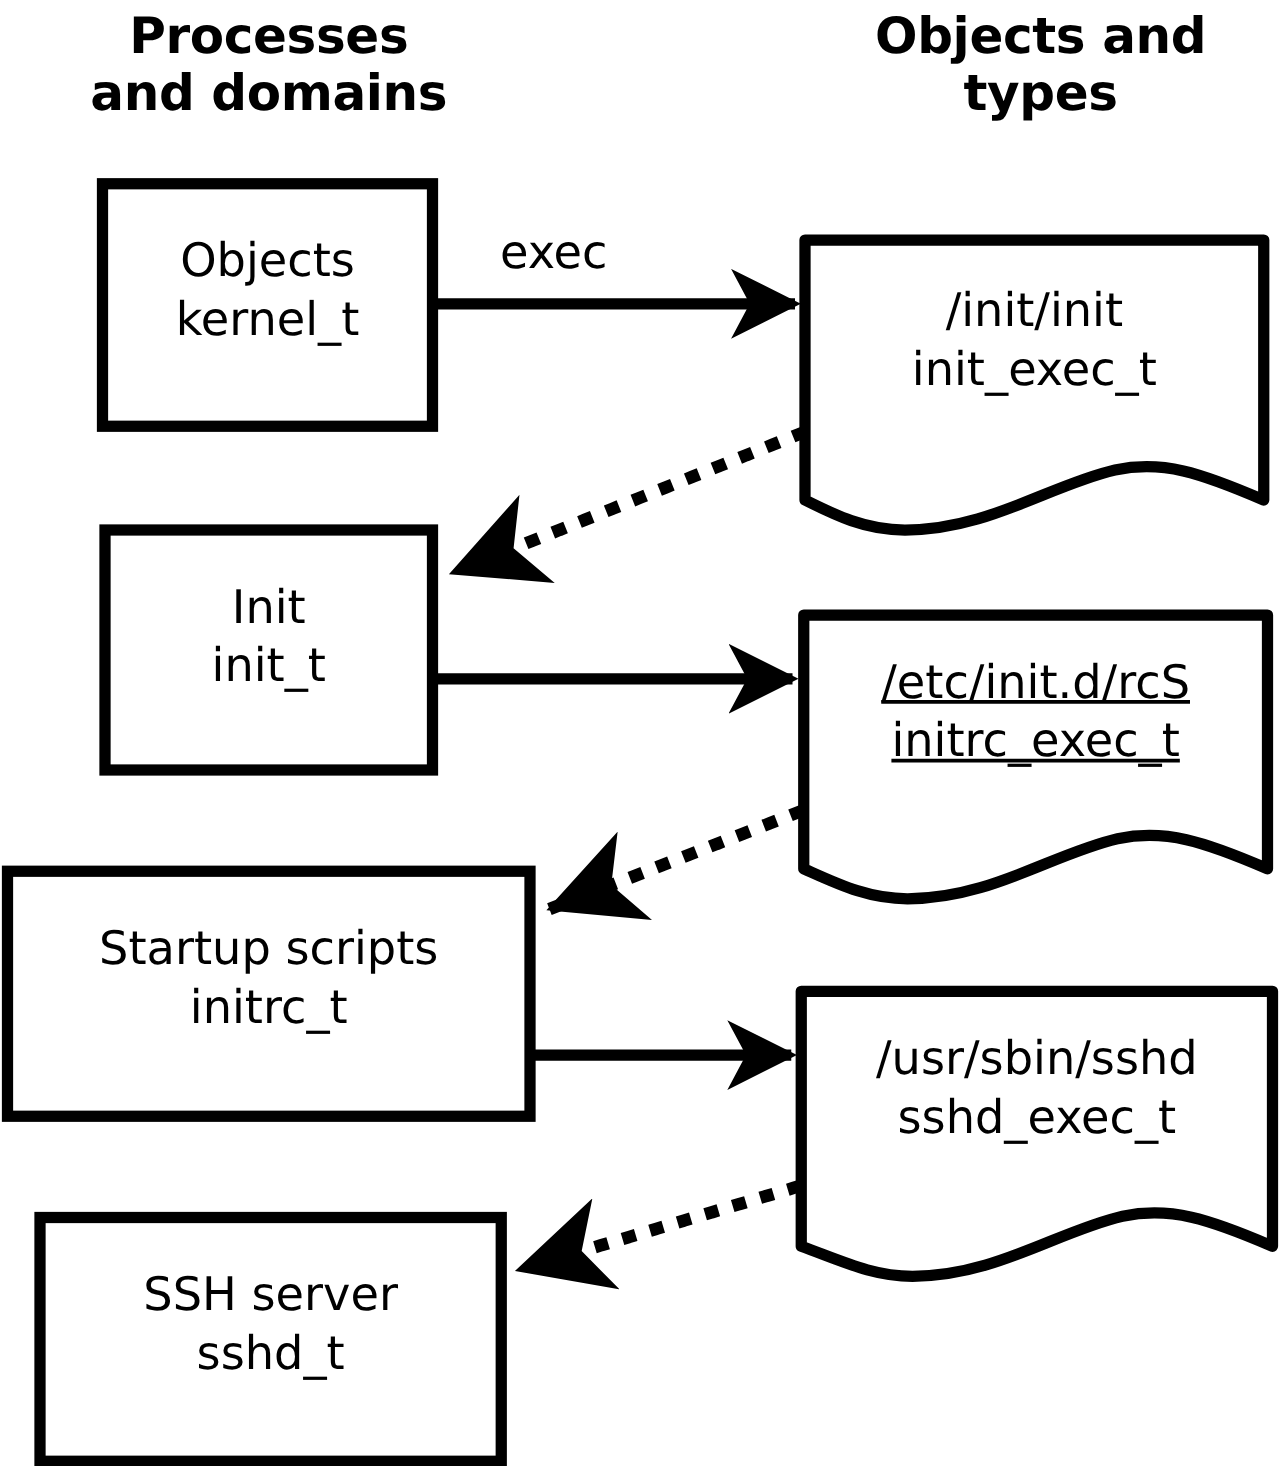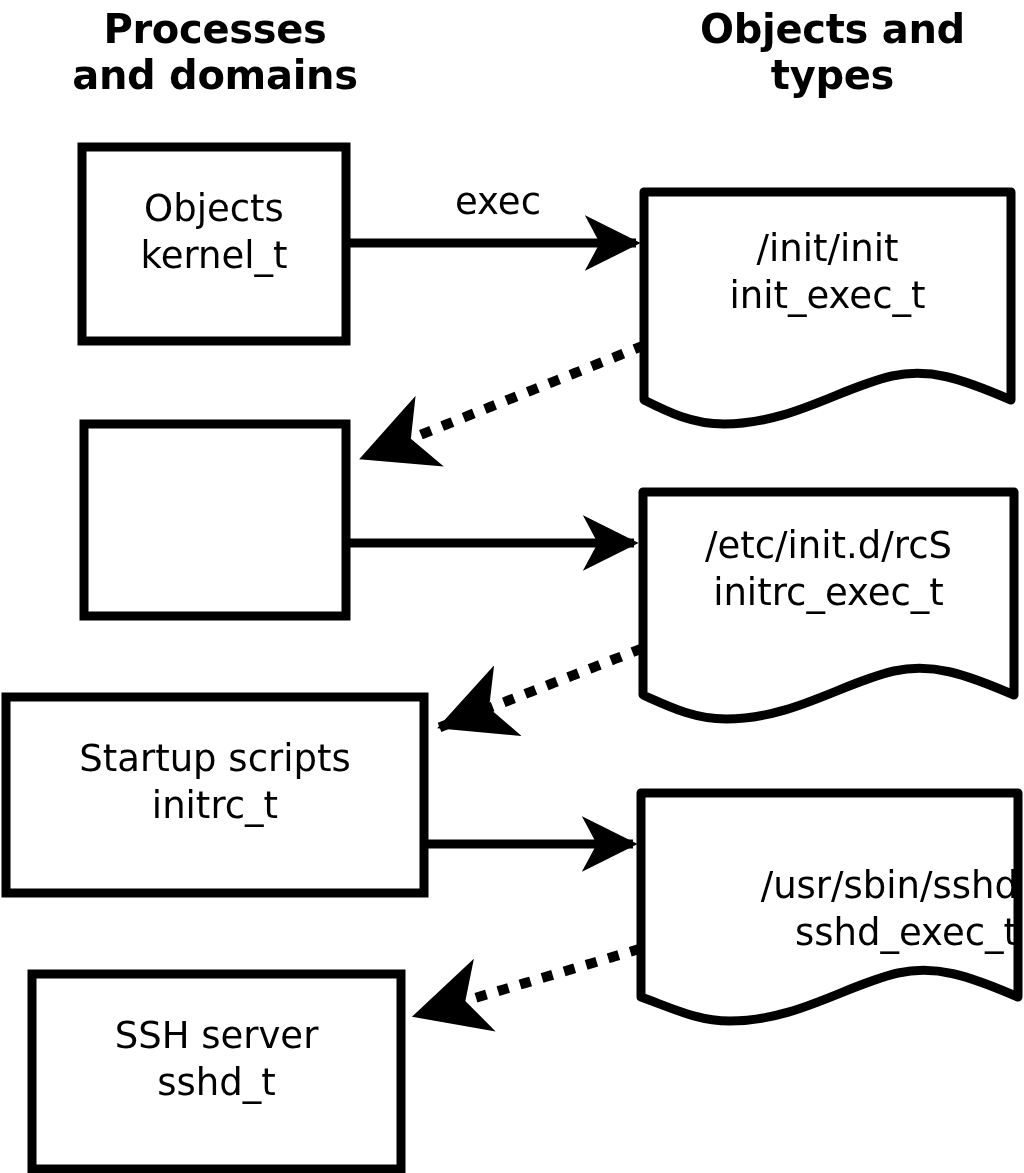--- a/index.html
+++ b/index.html
@@ -41,21 +41,21 @@
   .node-label {
     position: absolute;
     text-align: center;
     font-size: 37px;
     line-height: 1.28;
     white-space: pre-line;
     pointer-events: none;
   }
   .edge-label {
     position: absolute;
-    text-align: center;
+    text-align: left;
     font-size: 37px;
     line-height: 1.1;
   }
 </style>
 </head>
 <body>
 
 <div id="diagram-root">
 
   <div class="col-header" id="header-right">Objects and
@@ -108,31 +108,33 @@
     <line x1="638" y1="650" x2="443" y2="726" stroke="#000000" stroke-width="10" stroke-dasharray="1 22" stroke-linecap="square" marker-end="url(#arrowDotted)"></line>
 
     <line x1="428" y1="844" x2="633" y2="844" stroke="#000000" stroke-width="9" marker-end="url(#arrowSolid)"></line>
 
     <line x1="636" y1="950" x2="418" y2="1015" stroke="#000000" stroke-width="10" stroke-dasharray="1 22" stroke-linecap="square" marker-end="url(#arrowDotted)"></line>
   </svg>
 
   <div class="node-label" style="left:82px;  top:185px;  width:264px;">Objects
 kernel_t</div>
 
+  <div class="node-label" style="left:84px;  top:462px;  width:262px;">Init
+init_t</div>
 
   <div class="node-label" style="left:6px;   top:735px;  width:418px;">Startup scripts
 initrc_t</div>
 
   <div class="node-label" style="left:32px;  top:1012px; width:369px;">SSH server
 sshd_t</div>
 
   <div class="node-label" style="left:644px; top:225px;  width:367px;">/init/init
 init_exec_t</div>
 
-  <div class="node-label" style="left:643px; top:522px;  width:371px;">/etc/init.d/rcS
+  <div class="node-label" style="left:643px; top:522px;  width:371px;text-decoration:underline;">/etc/init.d/rcS
 initrc_exec_t</div>
 
-  <div class="node-label" style="left:641px; top:862px;  width:377px;text-align:right;">/usr/sbin/sshd
+  <div class="node-label" style="left:641px; top:823px;  width:377px;">/usr/sbin/sshd
 sshd_exec_t</div>
 
   <div class="edge-label" style="left:400px; top:182px; width:196px;">exec</div>
 
 </div>
 
 </body></html>

